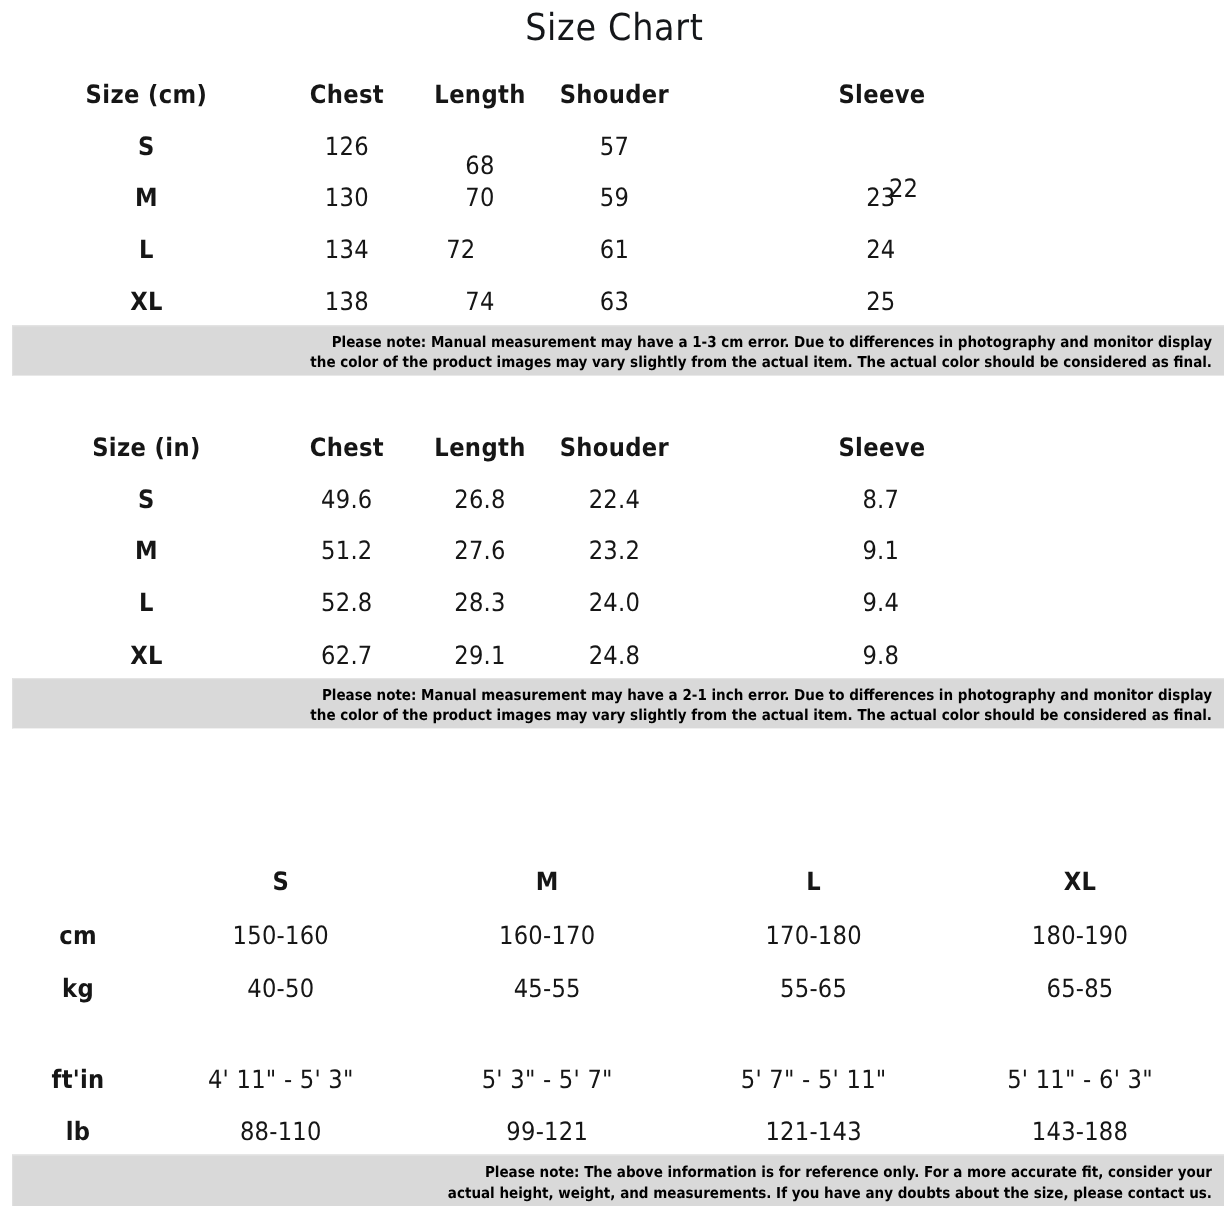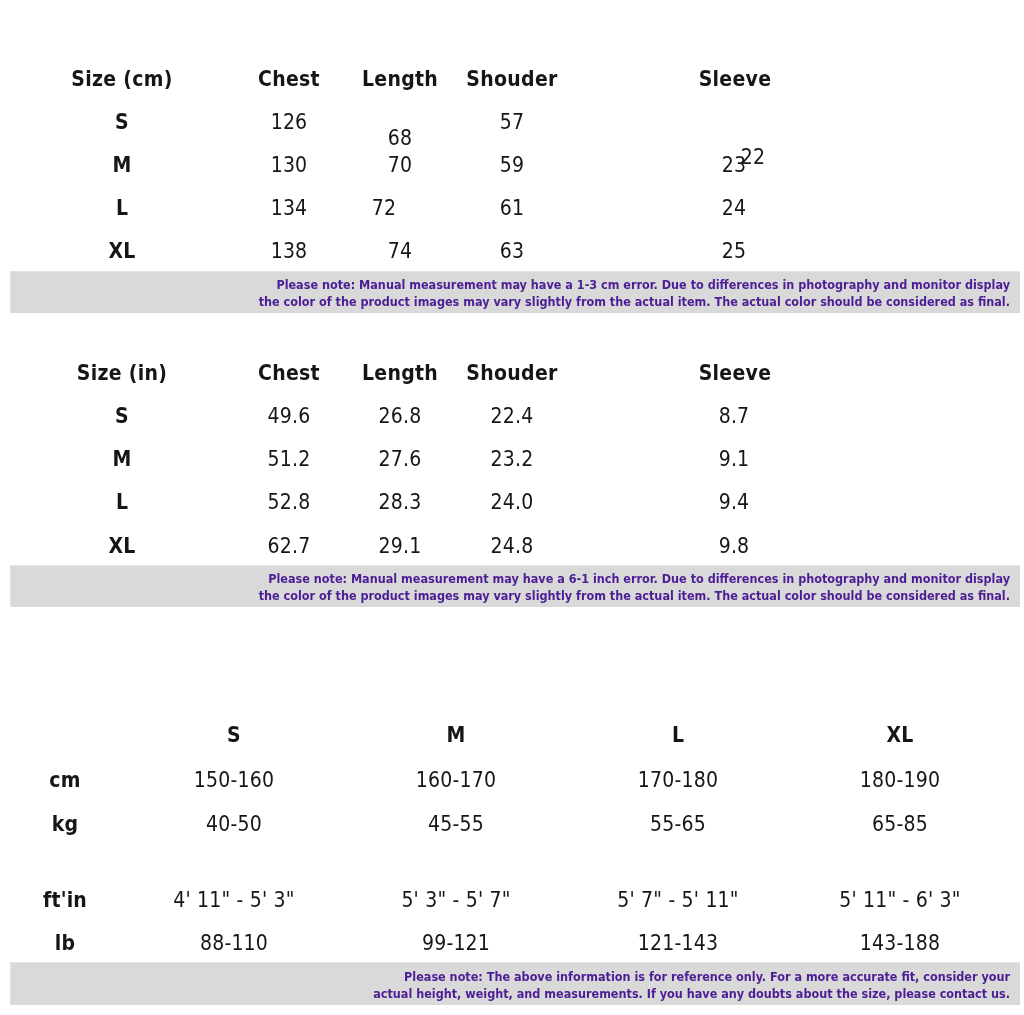--- a/index.html
+++ b/index.html
@@ -65,34 +65,35 @@
     border-left:1px solid #e0e0e0;
     padding:5px 6px 4px 0;
     display:flex; flex-direction:column; justify-content:center;
   }
   .note-line {
     display:block;
     text-align:right;
     font-size:12.5px;
     font-weight:700;
     line-height:17px;
-    color:#4c1d95;
+    color:#000000;
     letter-spacing:0px;
     font-stretch:condensed;
     padding-right:4px;
   }
   #note-band-cm  { top:271px; height:42px; }
   #note-band-in  { top:565px; height:42px; }
   #note-band-sug { top:962px; height:43px; }
 </style>
 </head>
 <body>
 
 <div class="page">
 
+  <div id="title-size-chart" class="title">Size Chart</div>
 
   <div>
 
     <div class="cell hdr" style="left:122px; top:79px;">Size (cm)</div>
     <div class="cell hdr" style="left:289px; top:79px;">Chest</div>
     <div class="cell hdr" style="left:400px; top:79px;">Length</div>
     <div class="cell hdr" style="left:512px; top:79px;">Shouder</div>
     <div class="cell hdr" style="left:735px; top:79px;">Sleeve</div>
 
     <div class="cell sizelbl" style="left:122px; top:122px;">S</div>
@@ -152,21 +153,21 @@
     <div class="cell val" style="left:734px; top:502px;">9.4</div>
 
     <div class="cell sizelbl" style="left:122px; top:546px;">XL</div>
     <div class="cell val" style="left:289px; top:546px;">62.7</div>
     <div class="cell val" style="left:400px; top:546px;">29.1</div>
     <div class="cell val" style="left:512px; top:546px;">24.8</div>
     <div class="cell val" style="left:734px; top:546px;">9.8</div>
   </div>
 
   <div id="note-band-in" class="note-band">
-    <span class="note-line">Please note: Manual measurement may have a 6-1 inch error. Due to differences in photography and monitor display</span>
+    <span class="note-line">Please note: Manual measurement may have a 2-1 inch error. Due to differences in photography and monitor display</span>
     <span class="note-line">the color of the product images may vary slightly from the actual item. The actual color should be considered as final.</span>
   </div>
 
 
   <div>
 
     <div class="scell hdr" style="left:234px; top:735px;">S</div>
     <div class="scell hdr" style="left:456px; top:735px;">M</div>
     <div class="scell hdr" style="left:678px; top:735px;">L</div>
     <div class="scell hdr" style="left:900px; top:735px;">XL</div>

